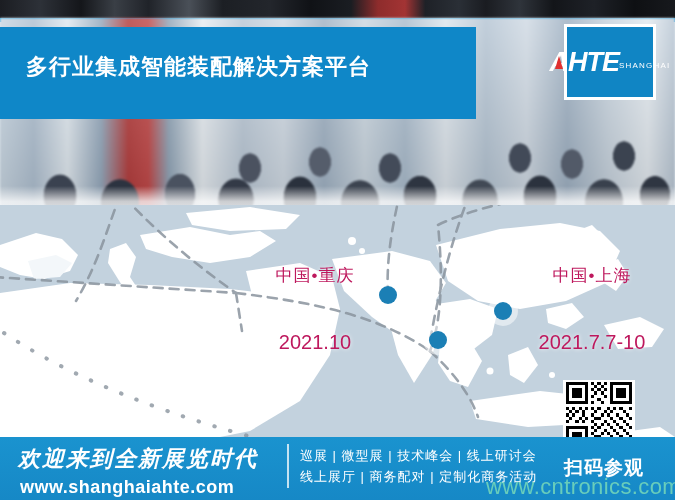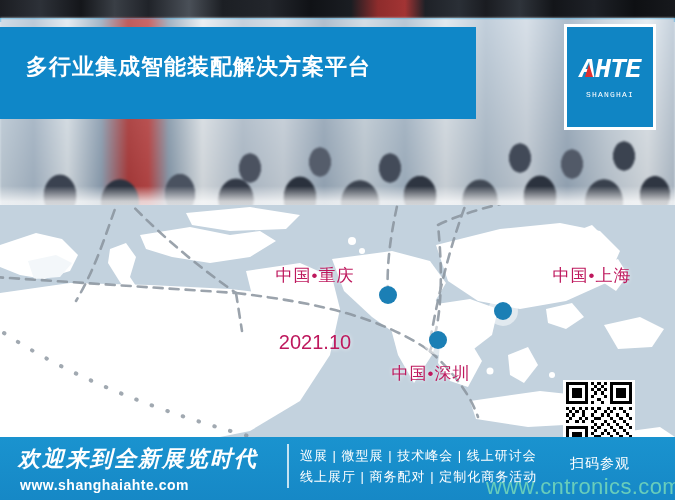--- a/index.html
+++ b/index.html
@@ -73,23 +73,23 @@
     color:#ffffff; font-size:27px; font-weight:bold; letter-spacing:1px;
     line-height:40px; white-space:nowrap;
   }
   .title-sub {
     color:#ffffff; font-size:22px; font-weight:bold; letter-spacing:1px;
     line-height:32px; white-space:nowrap;margin-top:16px;
   }
 
   
   .logo {
-    position:absolute; left:564px; top:24px; width:92px; height:106px;
+    position:absolute; left:564px; top:24px; width:92px; height:76px;
     background:#1085c4; border:3px solid #ffffff;
-    display:flex; flex-direction:column; align-items:center; justify-content:center;font-family:Liberation Mono, monospace;
+    display:flex; flex-direction:row; align-items:center; justify-content:center;
   }
   .logo-word {
     position:relative; color:#ffffff; font-size:27px; font-weight:bold;
     letter-spacing:-1px; font-style:italic; line-height:28px;
   }
   .logo-accent {
     position:absolute; left:5px; top:8px; width:0; height:0;
     border-left:4px solid transparent; border-right:4px solid transparent;
     border-bottom:13px solid #e03030;
   }
@@ -112,38 +112,38 @@
   .city-name { font-size:17px; letter-spacing:1px; }
   .city-date { font-size:20px;margin-top:44px; }
 
   
   .qr-box {
     position:absolute; left:563px; top:380px; width:72px; height:70px;
     background:#ffffff; padding:2px;
   }
   .qr-box svg { display:block; }
   .qr-caption {
-    position:absolute; left:556px; top:455px; width:88px; text-align:center;
-    color:#ffffff; font-size:14px; font-weight:normal; letter-spacing:1px;
+    position:absolute; left:556px; top:455px; width:88px; text-align:right;
+    color:#ffffff; font-size:19px; font-weight:bold; letter-spacing:1px;
   }
 
   
   .bottombar {
     position:absolute; left:0; top:437px; width:675px; height:63px;
     background:linear-gradient(180deg,#1a93cf 0%,#1688c6 100%);
   }
   .welcome {
     position:absolute; left:18px; top:444px;
     color:#ffffff; font-size:22px; font-weight:bold; letter-spacing:2px;
     white-space:nowrap;
     font-style:italic;
   }
   .website {
     position:absolute; left:20px; top:477px;
-    color:#ffffff; font-size:14px; font-weight:bold; letter-spacing:.5px;
+    color:#ffffff; font-size:18px; font-weight:bold; letter-spacing:.5px;
   }
   .divider-v {
     position:absolute; left:287px; top:444px; width:2px; height:44px;
     background:rgba(255,255,255,.75);
   }
   .services {
     position:absolute; left:300px; top:445px; color:#ffffff;
     font-size:13px; line-height:21px; letter-spacing:1px; white-space:nowrap;
   }
 
@@ -244,24 +244,24 @@
     </svg>
   </div>
 
   <div class="city-label" style="left:250px; top:265px; width:130px;">
     <div class="city-name">中国•重庆</div>
     <div class="city-date">2021.10</div>
   </div>
 
   <div class="city-label" style="left:516px; top:265px; width:152px;">
     <div class="city-name">中国•上海</div>
+    <div class="city-date">2021.7.7-10</div>
   </div>
 
   <div class="city-label" style="left:348px; top:363px; width:166px;">
-    <div class="city-name">中国•深圳</div>
   </div>
 
   <div class="qr-box">
     <svg width="68" height="66" viewBox="0 0 21 21" shape-rendering="crispEdges">
       <rect width="21" height="21" fill="#ffffff"></rect>
       <g fill="#000000">
         <rect x="0" y="0" width="7" height="1"></rect>
           <rect x="0" y="6" width="7" height="1"></rect>
         <rect x="0" y="0" width="1" height="7"></rect>
           <rect x="6" y="0" width="1" height="7"></rect>

